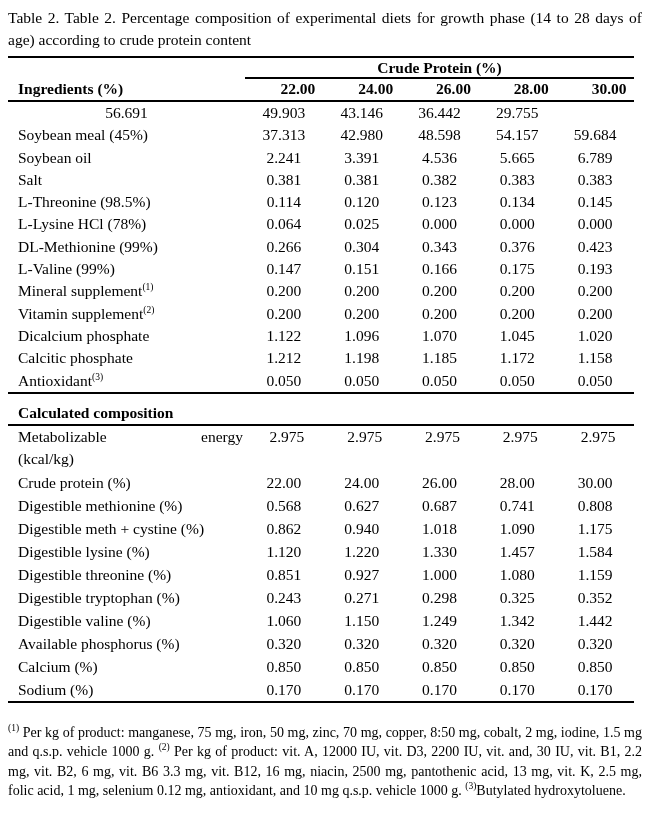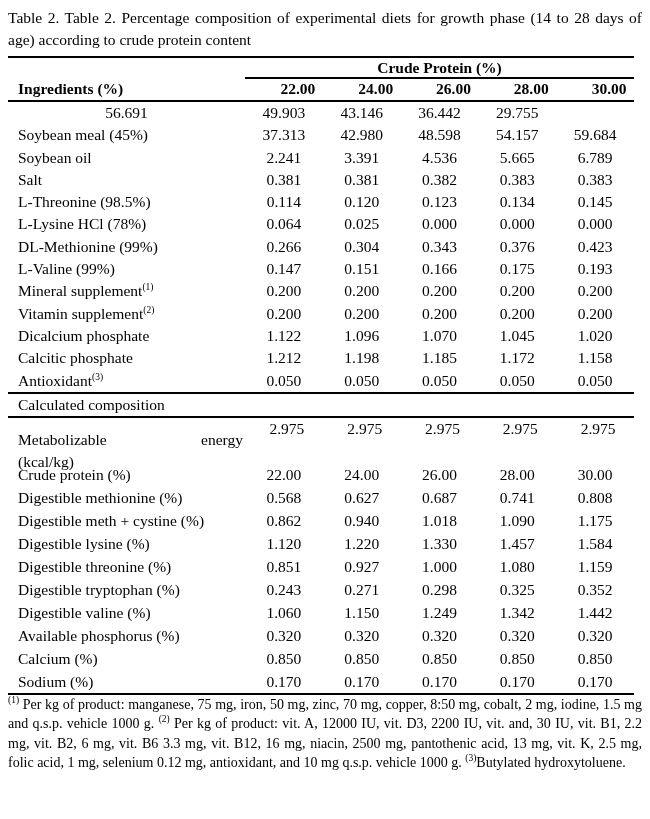--- a/index.html
+++ b/index.html
@@ -40,42 +40,43 @@
   .val-cell   { text-align: center; font-size: 15.5px; }
 
   .ing-row  > div { height: 22.3px; line-height: 22.3px; }
   .calc-row > div { height: 23px;   line-height: 23px; }
 
   .section-row {
     border-top: 2px solid #000;
     border-bottom: 2px solid #000;
   }
   .section-row .label-cell {
-    font-weight: normal;
+    font-weight: bold;
     height: 22px; line-height: 21px;
     grid-column: 1 / 7;
+    margin-top: 8px;
   }
 
   .metab-row { height: 45px; }
-  .metab-row .label-cell { padding-right: 2px; margin-top: 11px; }
+  .metab-row .label-cell { padding-right: 2px; }
   .metab-line1 { display: flex; justify-content: space-between; height: 22.3px; line-height: 22.3px; }
   .metab-line2 { height: 22.3px; line-height: 22.3px; }
   .metab-row .val-cell { text-align: center; padding-left: 6px; height: 22.3px; line-height: 22.3px; align-self: start; }
 
   .bottom-rule { width: 626px; border-top: 2px solid #000; }
 
   sup.marker {
     font-size: 9.5px;
     line-height: 0;
     vertical-align: super;
   }
 
   .footnotes {
     width: 634px;
-    margin-top: 0;
+    margin-top: 20px;
     font-size: 14px;
     line-height: 19.5px;
     text-align: justify;
   }
 </style>
 </head>
 <body>
 
 <div class="page">
 

